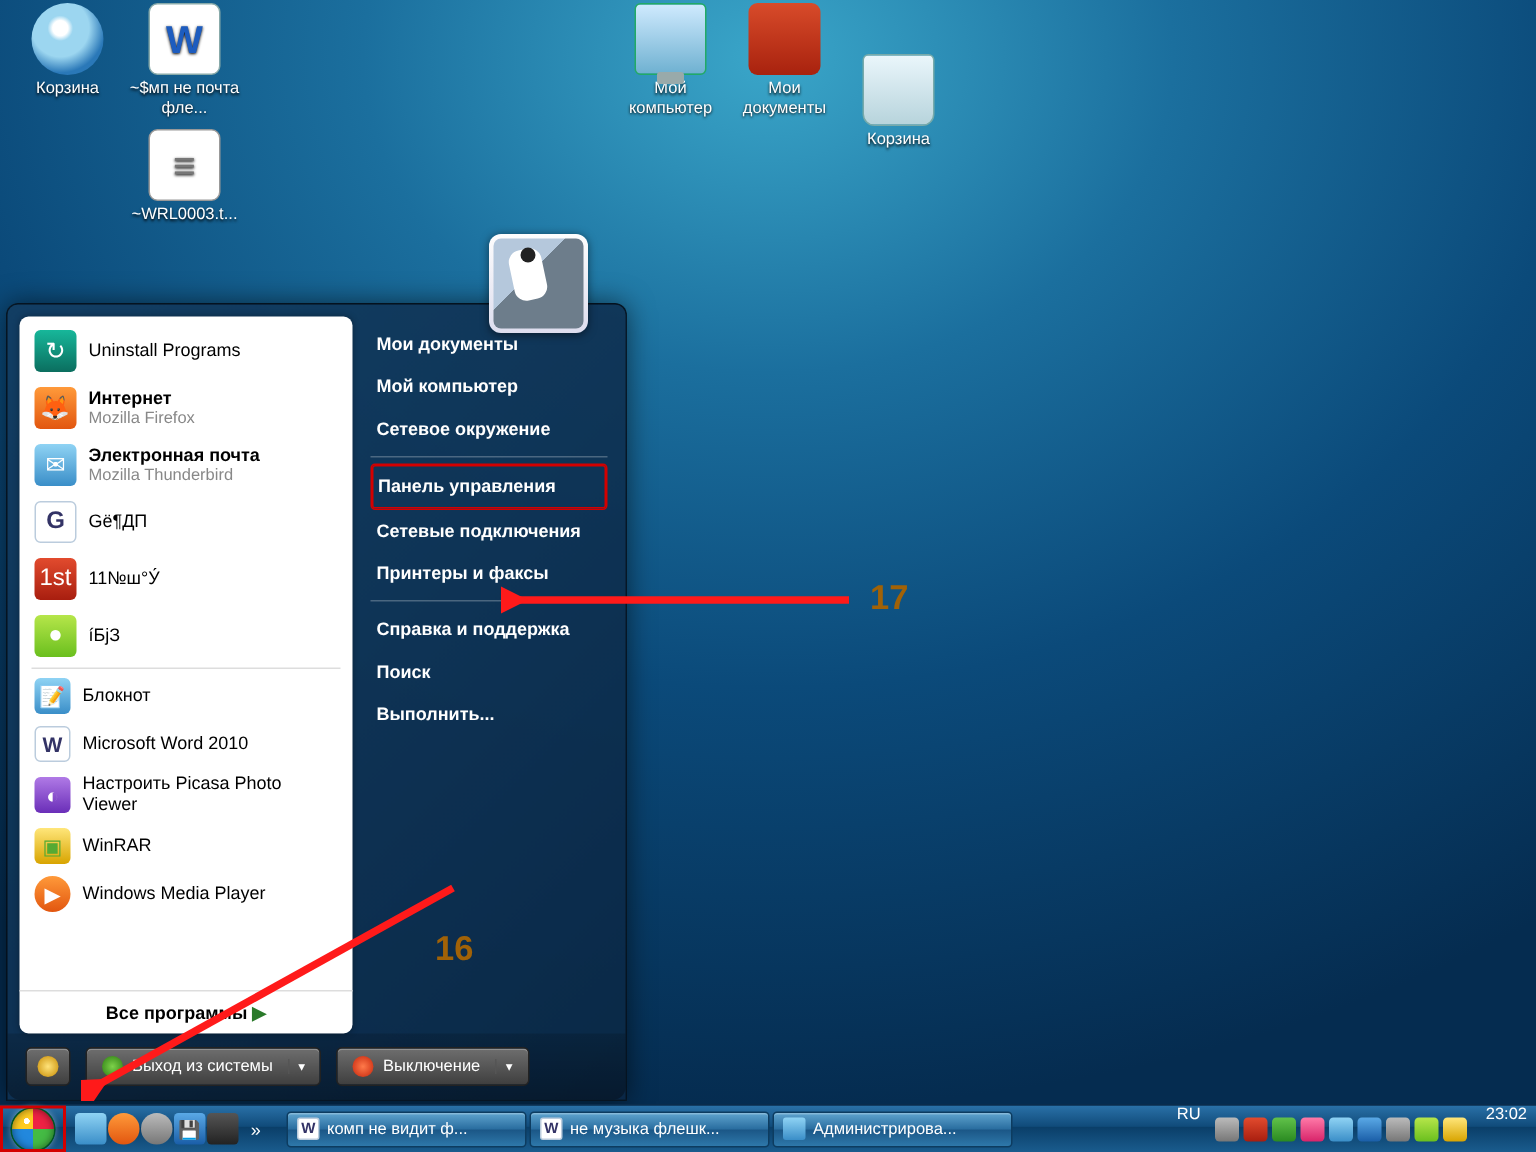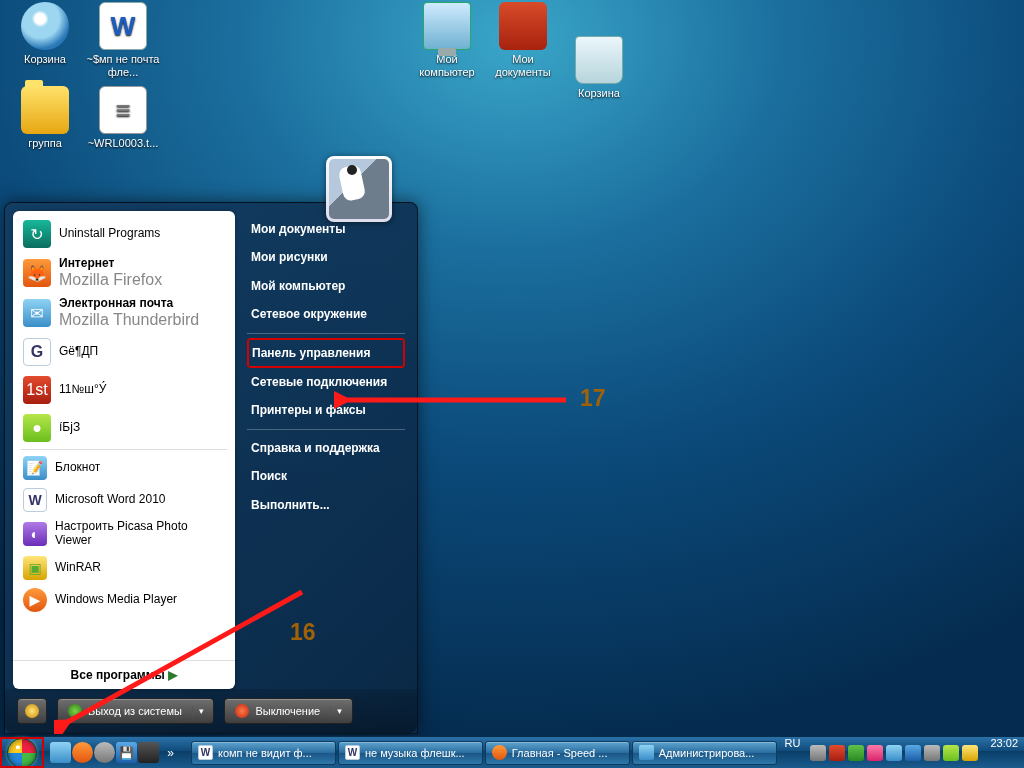--- a/index.html
+++ b/index.html
@@ -38,21 +38,21 @@
   .sm-body { flex: 1; display:flex; padding: 8px 8px 0 8px; gap:0;}
   .sm-left {
     width: 222px; background:#fff; border-radius:6px; color:#000;
     display:flex; flex-direction:column;
     box-shadow: 0 0 4px rgba(0,0,0,.3);
   }
   .sm-left-list { flex:1; padding: 4px 2px; overflow:hidden; }
   .pin { display:flex; align-items:center; gap:8px; padding:4px 8px; font-size:12px; border-radius:3px; min-height:38px;}
   .pin .ic { width:28px; height:28px; flex:0 0 28px; border-radius:4px; display:flex; align-items:center; justify-content:center; font-size:16px; color:#fff;}
   .pin .txtwrap { line-height:1.15; }
-  .pin .sub { color:#888; font-size:16px; }
+  .pin .sub { color:#888; font-size:11px; }
   .pin.small { min-height:30px; }
   .pin.small .ic { width:24px; height:24px; flex:0 0 24px; font-size:14px;}
   .sep { height:1px; background:#ddd; margin:2px 6px; }
   .all-progs { text-align:center; padding:7px 0; font-size:12px; font-weight:bold; border-top:1px solid #ddd; }
   .all-arrow { color:#2a7a2a; }
 
   .sm-right { flex:1; padding:4px 4px 4px 12px; font-size:12px; font-weight:bold; color:#fff; }
   .sm-right .r-item { padding:7px 4px; line-height:1.2; border-radius:3px; }
   .sm-right .r-sep { height:1px; background:rgba(255,255,255,.25); margin:4px 0; }
   .r-item.boxed { border:1px solid #d40000; box-shadow:0 0 0 1px #d40000 inset; }
@@ -148,24 +148,20 @@
 
 <div class="desktop">
   <div class="d-icon" style="left:8px; top:2px;">
     <div class="glyph cd"></div>
     <div class="lbl">Корзина</div>
   </div>
   <div class="d-icon" style="left:86px; top:2px;">
     <div class="glyph word">W</div>
     <div class="lbl">~$мп не почта фле...</div>
   </div>
-  <div class="d-icon" style="left:8px; top:86px;">
-    <div class="glyph folder"></div>
-    <div class="lbl">группа</div>
-  </div>
   <div class="d-icon" style="left:86px; top:86px;">
     <div class="glyph txt">≡</div>
     <div class="lbl">~WRL0003.t...</div>
   </div>
   <div class="d-icon" style="left:410px; top:2px;">
     <div class="glyph monitor"></div>
     <div class="lbl" style="white-space:pre-line">Мой
 компьютер</div>
   </div>
   <div class="d-icon" style="left:486px; top:2px;">
@@ -261,21 +257,20 @@
         </div>
       </div>
       <div class="all-progs">
         <span>Все программы</span>
         <span class="all-arrow"> ▶</span>
       </div>
     </div>
 
     <div class="sm-right">
       <div class="r-item">Мои документы</div>
-      <div class="r-item">Мои рисунки</div>
       <div class="r-item">Мой компьютер</div>
       <div class="r-item">Сетевое окружение</div>
       <div class="r-sep"></div>
       <div class="r-item boxed">Панель управления</div>
       <div class="r-item">Сетевые подключения</div>
       <div class="r-item">Принтеры и факсы</div>
       <div class="r-sep"></div>
       <div class="r-item">Справка и поддержка</div>
       <div class="r-item">Поиск</div>
       <div class="r-item">Выполнить...</div>
@@ -338,24 +333,20 @@
   <div class="tb-tasks">
     <div class="task">
         <div class="ti bg-white" style="color:#1d5cbf;font-size:10px;font-weight:bold;display:flex;align-items:center;justify-content:center">W</div>
         <span>комп не видит ф...</span>
       </div>
     <div class="task">
         <div class="ti bg-white" style="color:#1d5cbf;font-size:10px;font-weight:bold;display:flex;align-items:center;justify-content:center">W</div>
         <span>не музыка флешк...</span>
       </div>
     <div class="task">
-        <div class="ti bg-orange" style="border-radius:50%"></div>
-        <span>Главная - Speed ...</span>
-      </div>
-    <div class="task">
         <div class="ti bg-sky"></div>
         <span>Администрирова...</span>
       </div>
   </div>
   <div class="lang">RU</div>
   <div class="tray">
     <div class="t bg-grey"></div>
     <div class="t bg-red"></div>
     <div class="t bg-green"></div>
     <div class="t bg-pink"></div>

